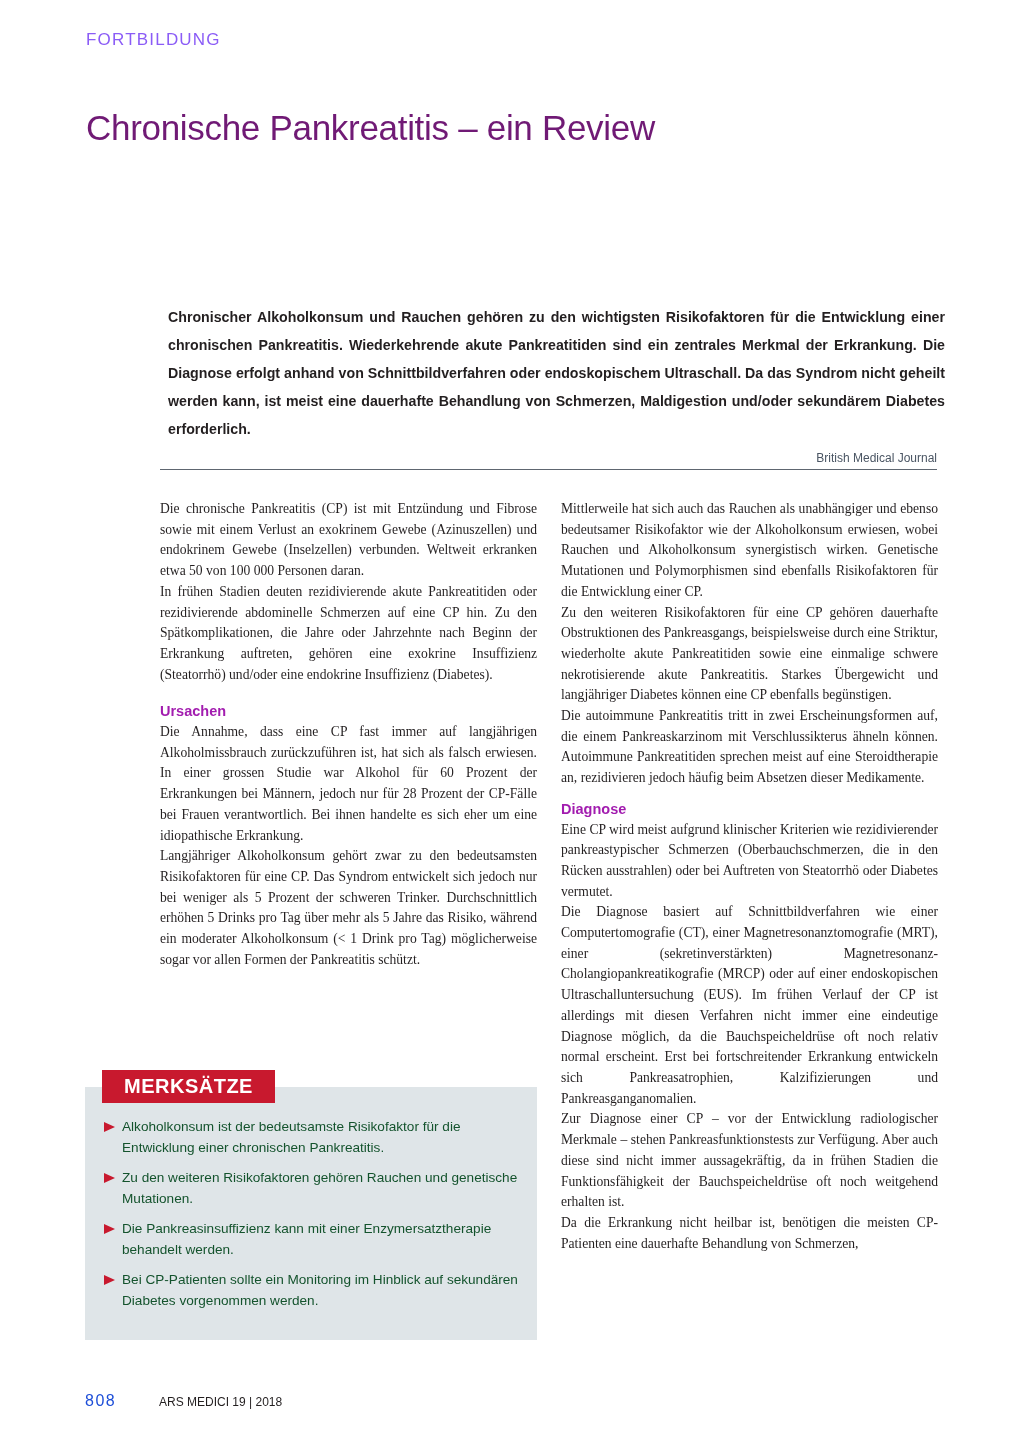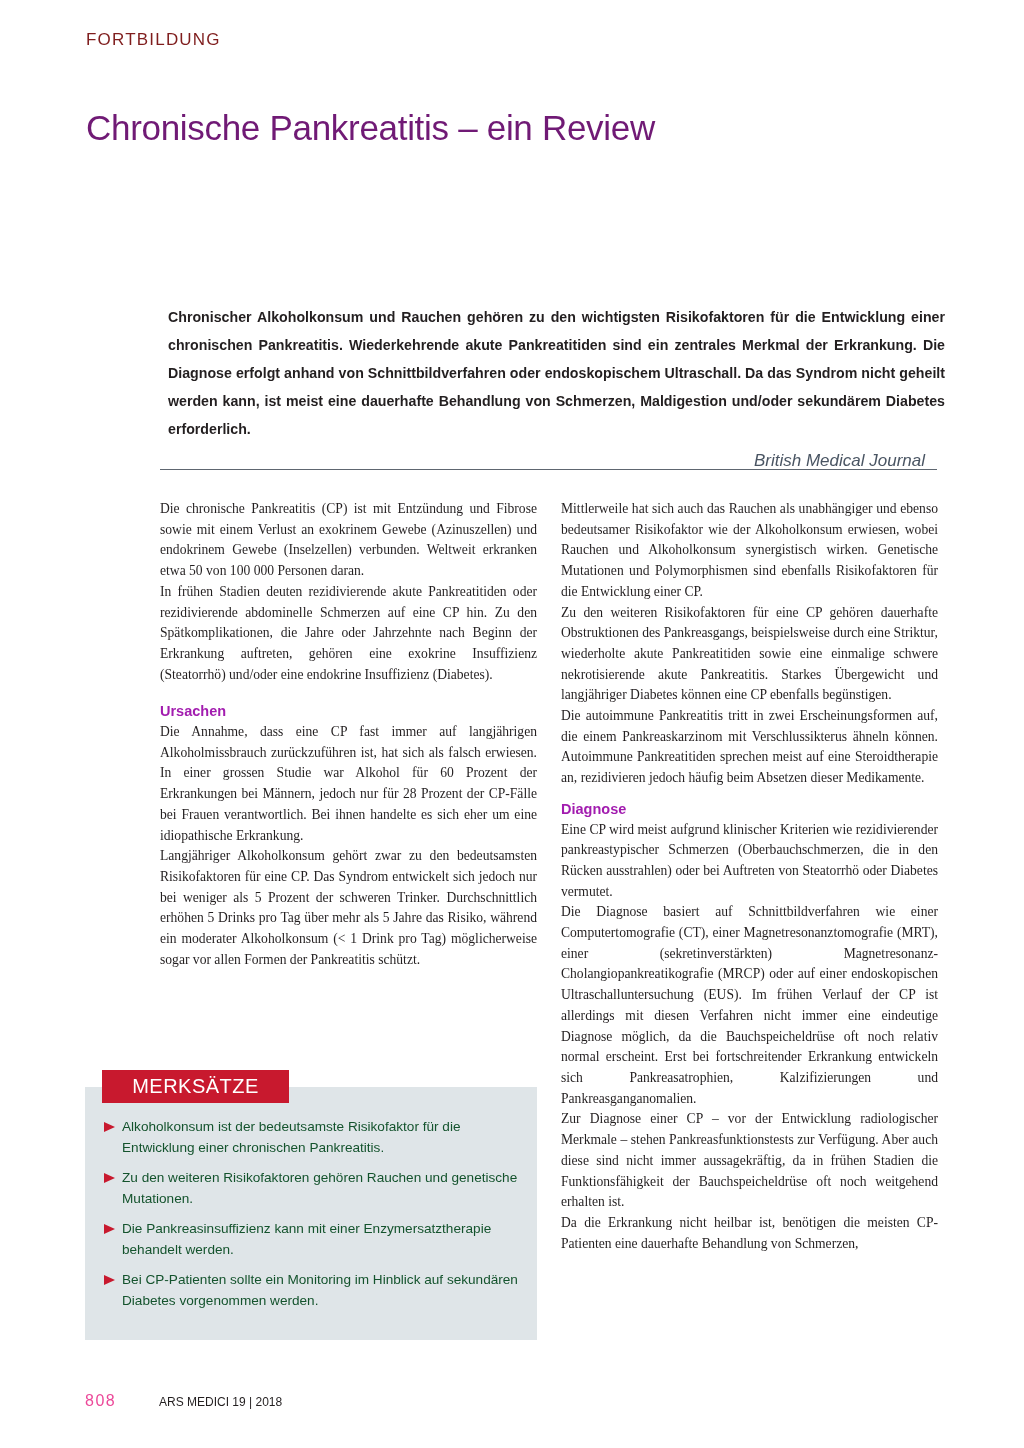--- a/index.html
+++ b/index.html
@@ -11,21 +11,21 @@
     overflow: hidden;
     color: #231f20;
   }
   .section-label {
     position: absolute;
     left: 86px;
     top: 30px;
     font-family: "Liberation Sans", sans-serif;
     font-size: 17px;
     letter-spacing: 1.2px;
-    color: #7f1d1d;
+    color: #8b5cf6;
   }
   .title {
     position: absolute;
     left: 86px;
     top: 108px;
     font-family: "Liberation Sans", sans-serif;
     font-size: 35px;
     font-weight: normal;
     color: #701a75;
     margin: 0;
@@ -39,25 +39,24 @@
     font-family: "Liberation Sans", sans-serif;
     font-size: 14.2px;
     font-weight: bold;
     line-height: 28px;
     text-align: justify;
     color: #231f20;
     margin: 8px;
   }
   .source {
     position: absolute;
-    right: 99px;
+    right: 87px;
     top: 451px;
     font-family: "Liberation Sans", sans-serif;
-    font-style: italic;
-    font-size: 17px;
+    font-size: 12px;
     color: #4a5563;
   }
   .rule {
     position: absolute;
     left: 160px;
     top: 469px;
     width: 777px;
     height: 1px;
     background: #5e6670;
   }
@@ -89,26 +88,26 @@
     left: 85px;
     top: 1087px;
     width: 452px;
     height: 253px;
     background: #dfe5e8;
   }
   .merk-tab {
     position: absolute;
     left: 102px;
     top: 1070px;
-    width: 187px;
+    width: 173px;
     height: 33px;
     background: #c8192e;
     color: #ffffff;
     font-family: "Liberation Sans", sans-serif;
-    font-weight: normal;
+    font-weight: bold;
     font-size: 20px;
     letter-spacing: 0.5px;
     line-height: 33px;
     text-align: center;
   }
   .merk-list {
     position: absolute;
     left: 104px;
     top: 1117px;
     width: 420px;
@@ -135,21 +134,21 @@
     border-bottom: 5.5px solid transparent;
     border-left: 11px solid #c8192e;
   }
   .footer-page {
     position: absolute;
     left: 85px;
     top: 1392px;
     font-family: "Liberation Sans", sans-serif;
     font-size: 16px;
     letter-spacing: 1.5px;
-    color: #ec4899;
+    color: #1d4ed8;
   }
   .footer-journal {
     position: absolute;
     left: 159px;
     top: 1395px;
     font-family: "Liberation Sans", sans-serif;
     font-size: 12px;
     color: #231f20;
   }
 </style>

